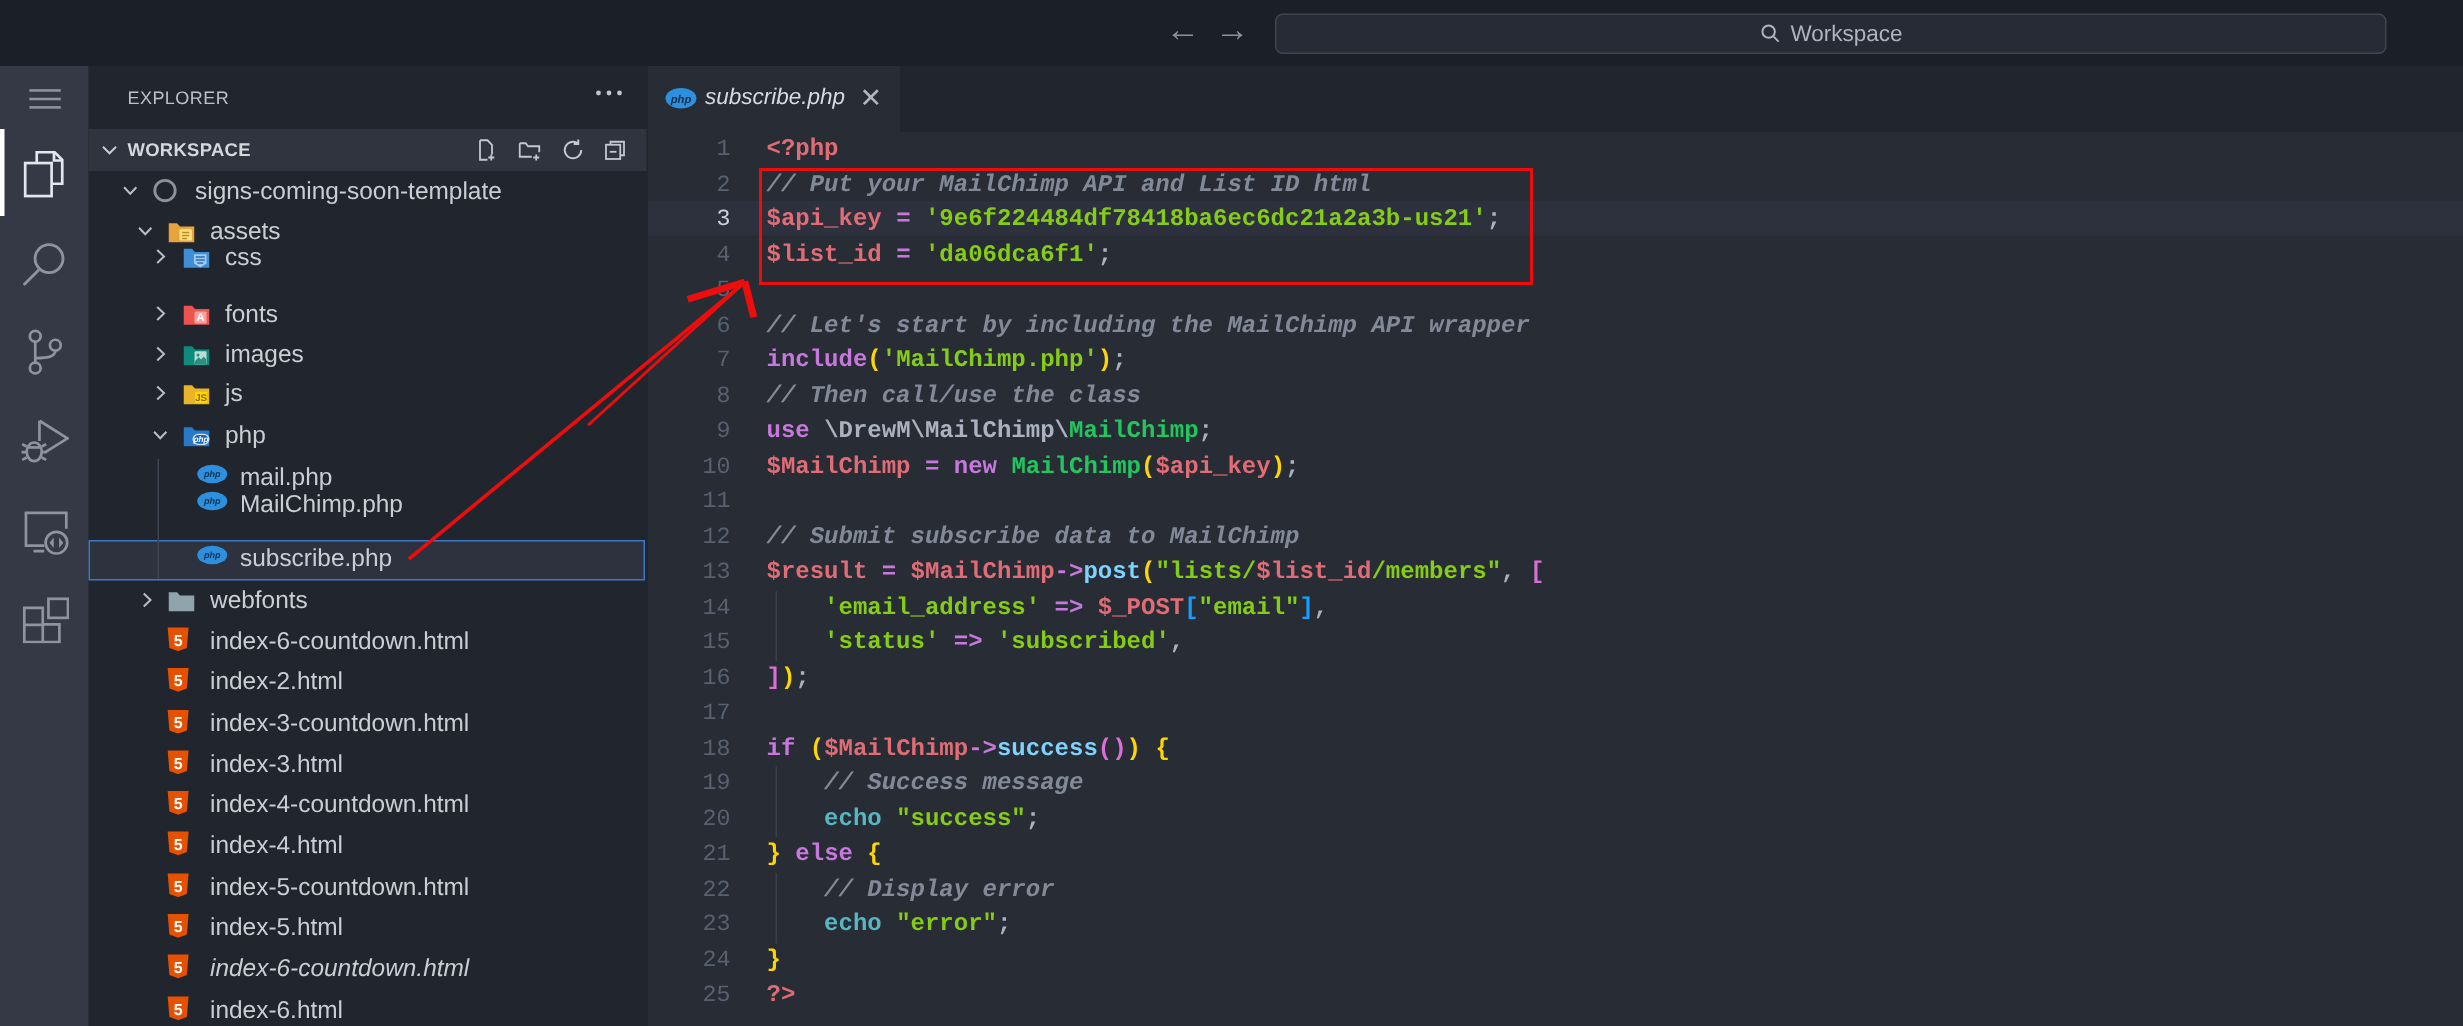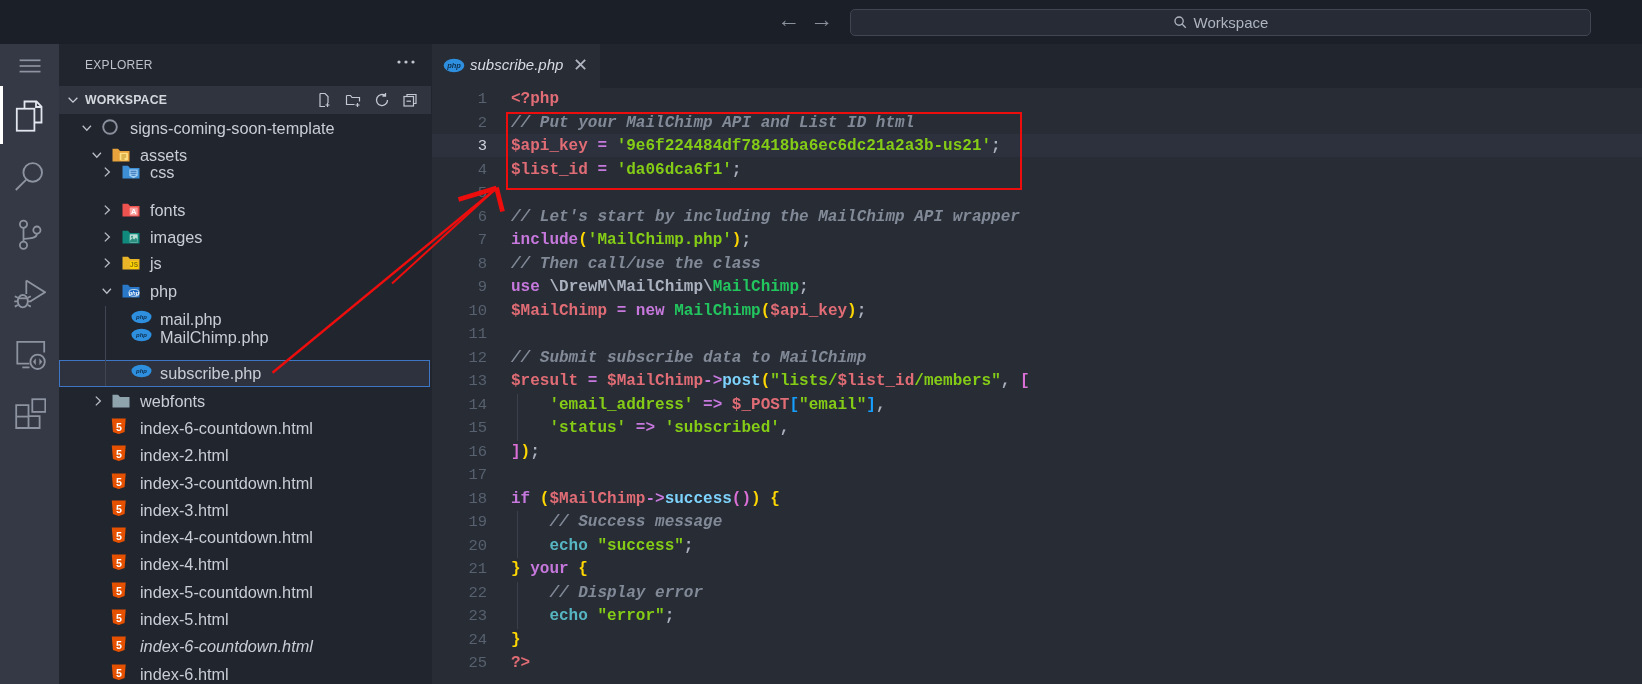--- a/index.html
+++ b/index.html
@@ -407,21 +407,21 @@
 
 <span class="cm">// Submit subscribe data to MailChimp</span>
 <span class="vr">$result</span> <span class="op">=</span> <span class="vr">$MailChimp</span><span class="op">-&gt;</span><span class="fn">post</span><span class="b1">(</span><span class="st">"lists/</span><span class="vr">$list_id</span><span class="st">/members"</span><span class="pu">,</span> <span class="b2">[</span>
     <span class="st">'email_address'</span> <span class="op">=&gt;</span> <span class="vr">$_POST</span><span class="b3">[</span><span class="st">"email"</span><span class="b3">]</span><span class="pu">,</span>
     <span class="st">'status'</span> <span class="op">=&gt;</span> <span class="st">'subscribed'</span><span class="pu">,</span>
 <span class="b2">]</span><span class="b1">)</span><span class="pu">;</span>
 
 <span class="kw">if</span> <span class="b1">(</span><span class="vr">$MailChimp</span><span class="op">-&gt;</span><span class="fn">success</span><span class="b2">()</span><span class="b1">)</span> <span class="b1">{</span>
     <span class="cm">// Success message</span>
     <span class="cy">echo</span> <span class="st">"success"</span><span class="pu">;</span>
-<span class="b1">}</span> <span class="kw">your</span> <span class="b1">{</span>
+<span class="b1">}</span> <span class="kw">else</span> <span class="b1">{</span>
     <span class="cm">// Display error</span>
     <span class="cy">echo</span> <span class="st">"error"</span><span class="pu">;</span>
 <span class="b1">}</span>
 <span class="vr">?&gt;</span></div>
     </div>
   </div>
 
   <div class="redbox"></div>
   <svg class="overlay">
     <g stroke="#ee0d0d" fill="none">

